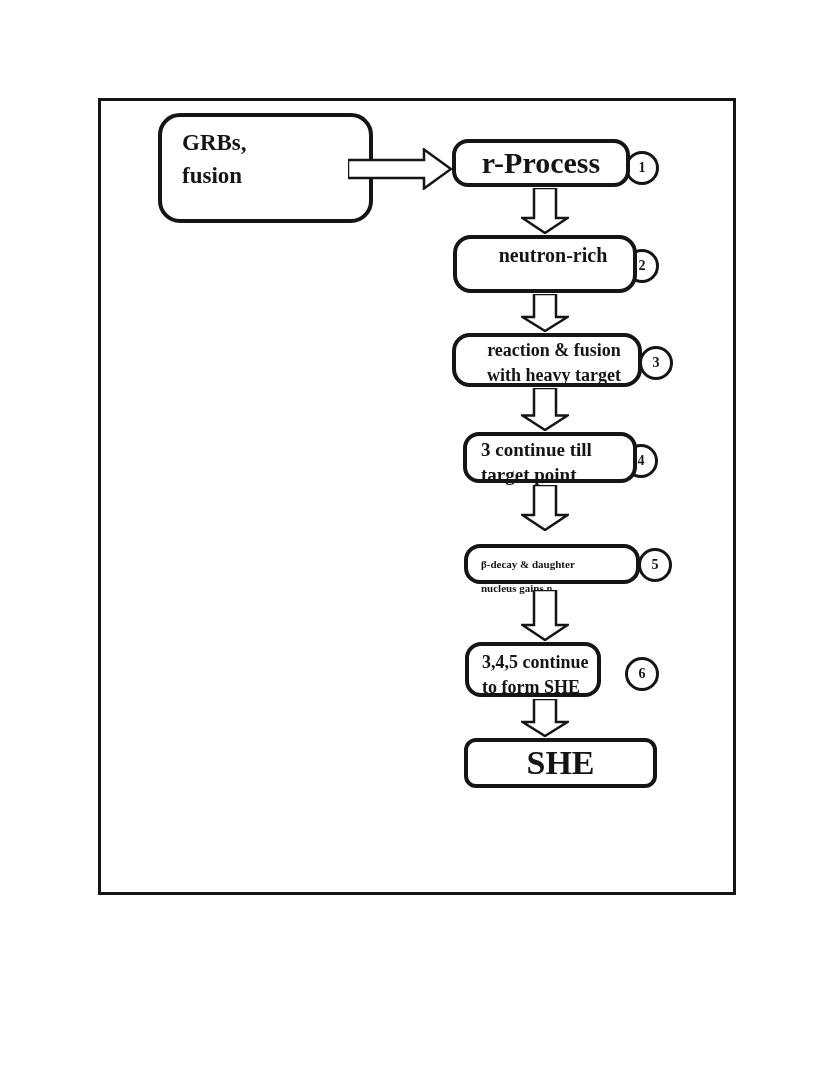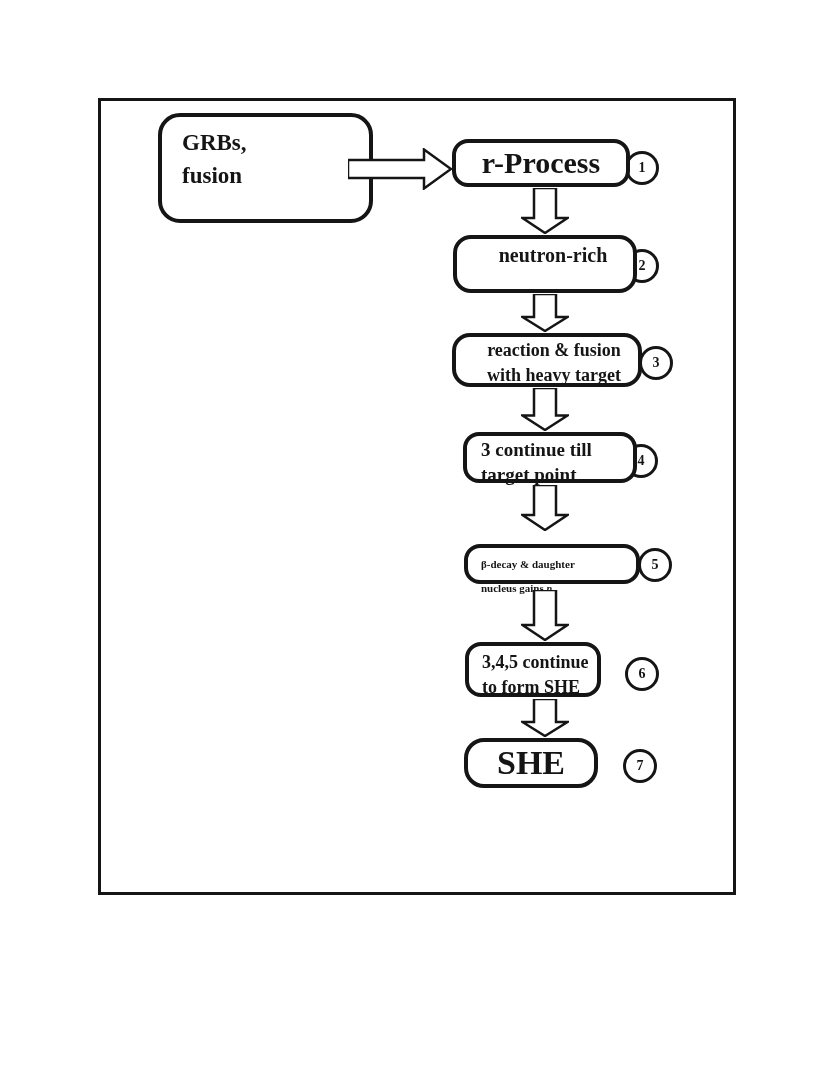--- a/index.html
+++ b/index.html
@@ -32,21 +32,21 @@
   .box-2{left:453px;top:235px;width:184px;height:58px;border-radius:18px;
          font-size:20px;line-height:26px;padding:3px 0 0 16px;text-align:center;}
   .box-3{left:452px;top:333px;width:190px;height:54px;border-radius:18px;
          font-size:18px;line-height:25px;padding:1px 0 0 14px;}
   .box-4{left:463px;top:432px;width:174px;height:51px;border-radius:16px;
          font-size:19px;line-height:25px;padding:1px 0 0 14px;}
   .box-5{left:464px;top:532px;width:176px;height:40px;border-radius:16px;
          font-size:11px;line-height:24px;padding:4px 0 0 13px;margin-top:12px;}
   .box-6{left:465px;top:642px;width:136px;height:55px;border-radius:16px;
          font-size:18px;line-height:25px;padding:4px 0 0 13px;}
-  .box-7{left:464px;top:738px;width:134px;height:50px;border-radius:20px;font-size:34px;}
+  .box-7{left:464px;top:738px;width:193px;height:50px;border-radius:12px;font-size:34px;}
   .italic-p{font-style:italic;}
 </style>
 </head>
 <body>
 
 <div class="page">
   <div class="frame">
 
     <div class="fbox box-grbs" style="position:absolute;left:57px;top:12px;">
       <span class="ln">GRBs,</span>

